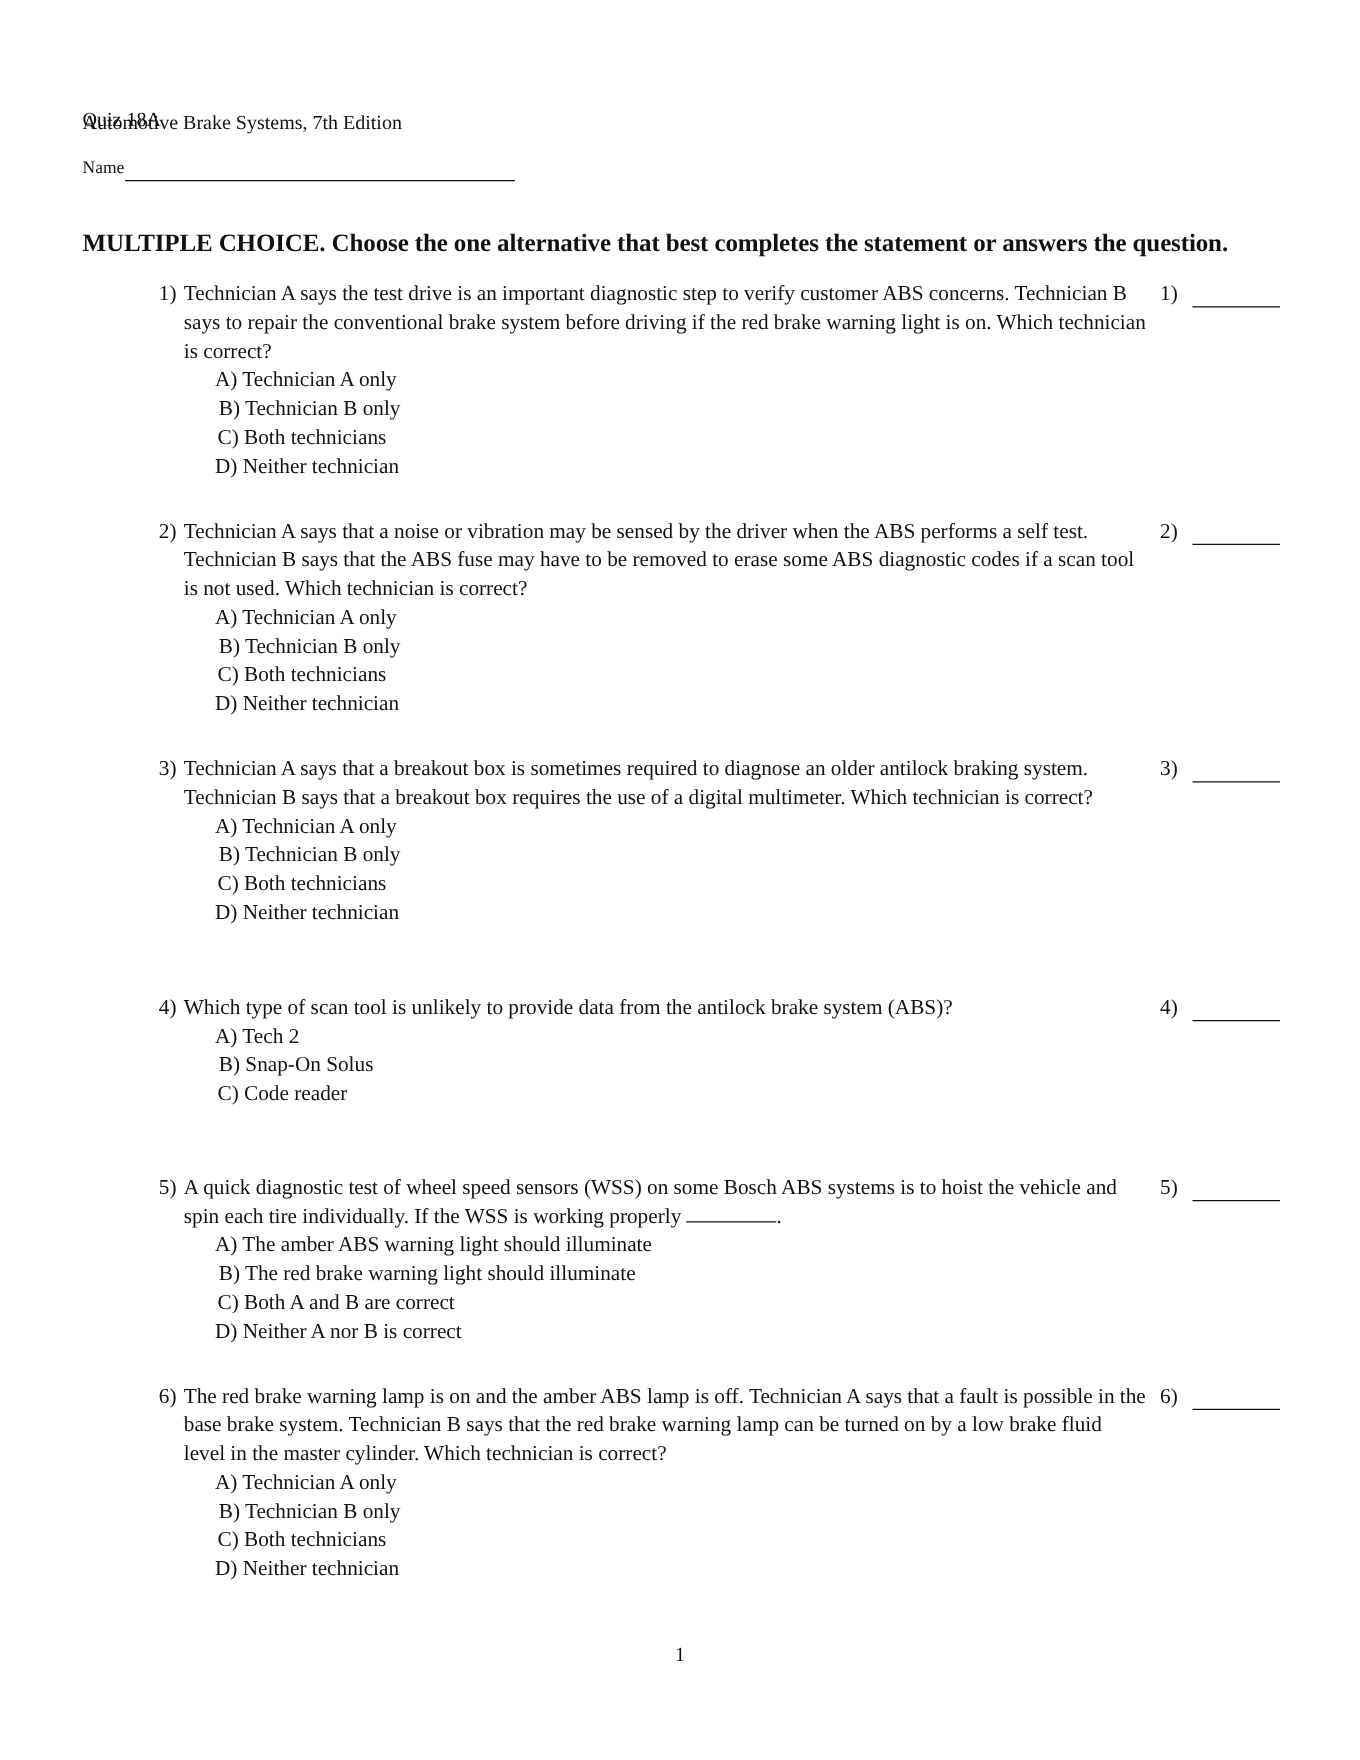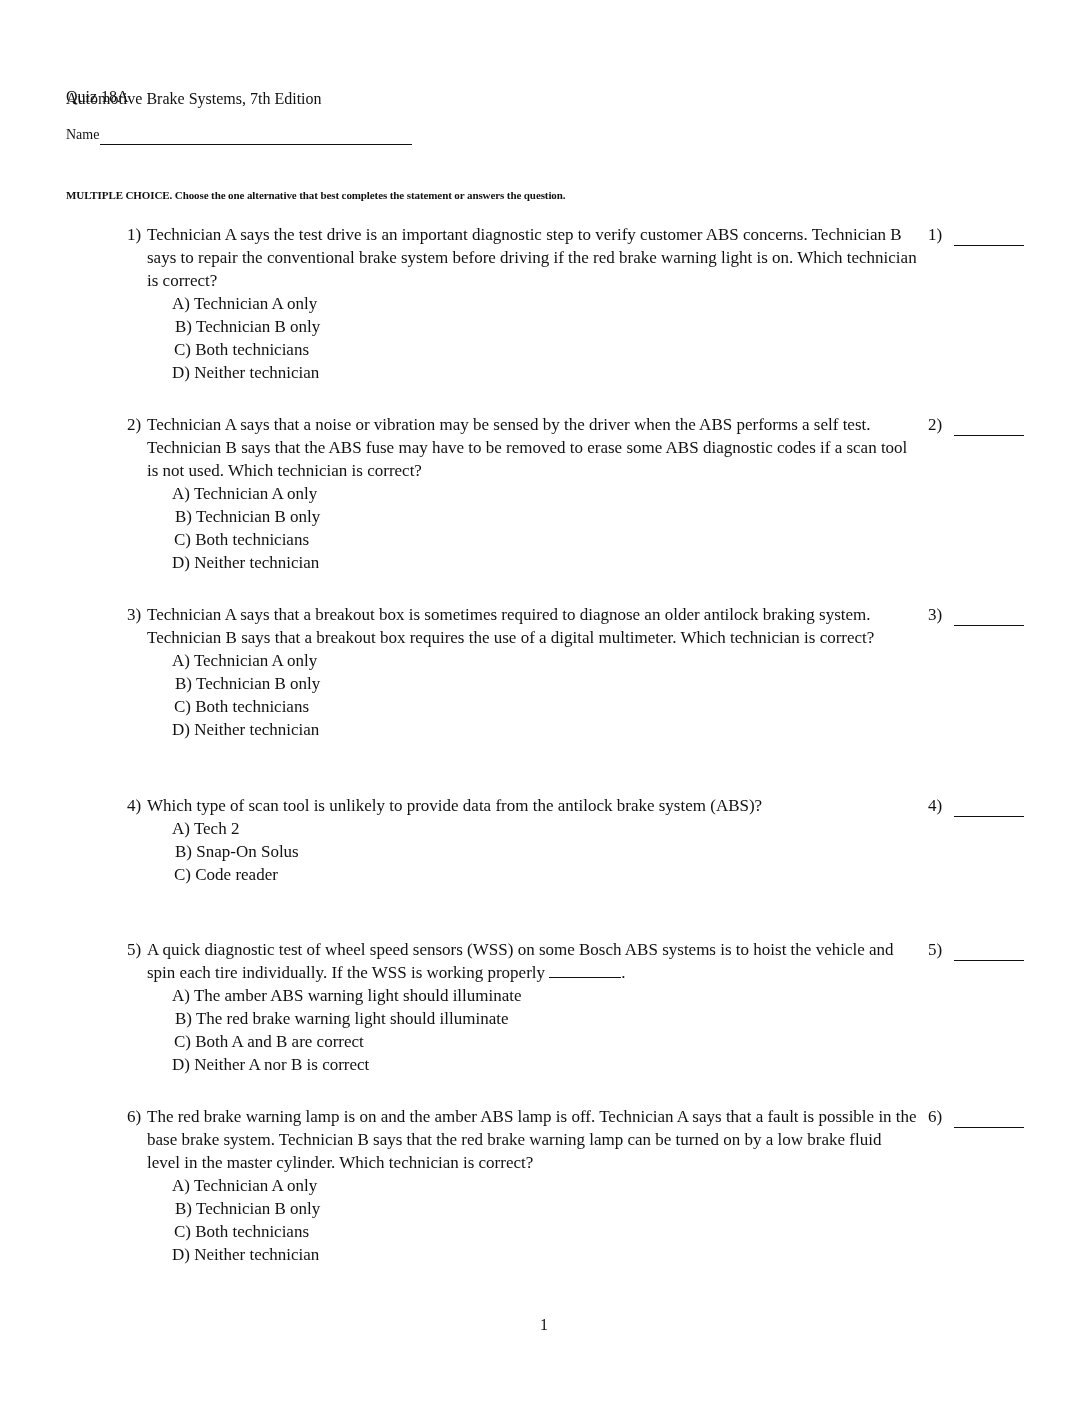--- a/index.html
+++ b/index.html
@@ -3,21 +3,21 @@
   <meta charset="utf-8">
   <style>
     html, body { margin: 0; padding: 0; background: #ffffff; }
     body { width: 1088px; height: 1408px; position: relative; overflow: hidden; color: #111; }
     .page { position: absolute; left: 0; top: 0; width: 1088px; height: 1408px; background: #fff; }
     .hdr { position: absolute; left: 66px; font-family: "Liberation Serif", serif; font-size: 16px; line-height: 20px; }
     .hdr-title { top: 67px; margin-top: 22px; }
     .hdr-quiz { top: 87px; }
     .name-row { position: absolute; left: 66px; top: 125px; font-family: "Liberation Serif", serif; font-size: 14px; line-height: 20px; display: flex; align-items: flex-end; }
     .name-line { display: inline-block; width: 312px; border-bottom: 1px solid #111; height: 18px; margin-left: 1px; }
-    .instr { position: absolute; left: 66px; top: 185px; font-family: "Liberation Serif", serif; font-weight: bold; font-size: 11px; line-height: 20px; letter-spacing: -0.1px; }
+    .instr { position: absolute; left: 66px; top: 185px; font-family: "Liberation Serif", serif; font-weight: bold; font-size: 20px; line-height: 20px; letter-spacing: -0.1px; }
     .q { position: absolute; left: 127px; width: 790px; font-family: "Liberation Serif", serif; font-size: 17px; line-height: 23px; }
     .q-stem { display: flex; }
     .q-num { width: 20px; flex: none; }
     .q-text { flex: 1; }
     .opts { margin: 0; padding: 0; list-style: none; margin-left: 45px; }
     .opts li { line-height: 23px; }
     .opts li.ob { margin-left: 3px; }
     .opts li.oc { margin-left: 2px; }
     .ans { position: absolute; left: 928px; font-family: "Liberation Serif", serif; font-size: 17px; line-height: 23px; display: flex; align-items: flex-end; }
     .ans-line { display: inline-block; width: 70px; border-bottom: 1.5px solid #111; height: 16px; margin-left: 12px; }

